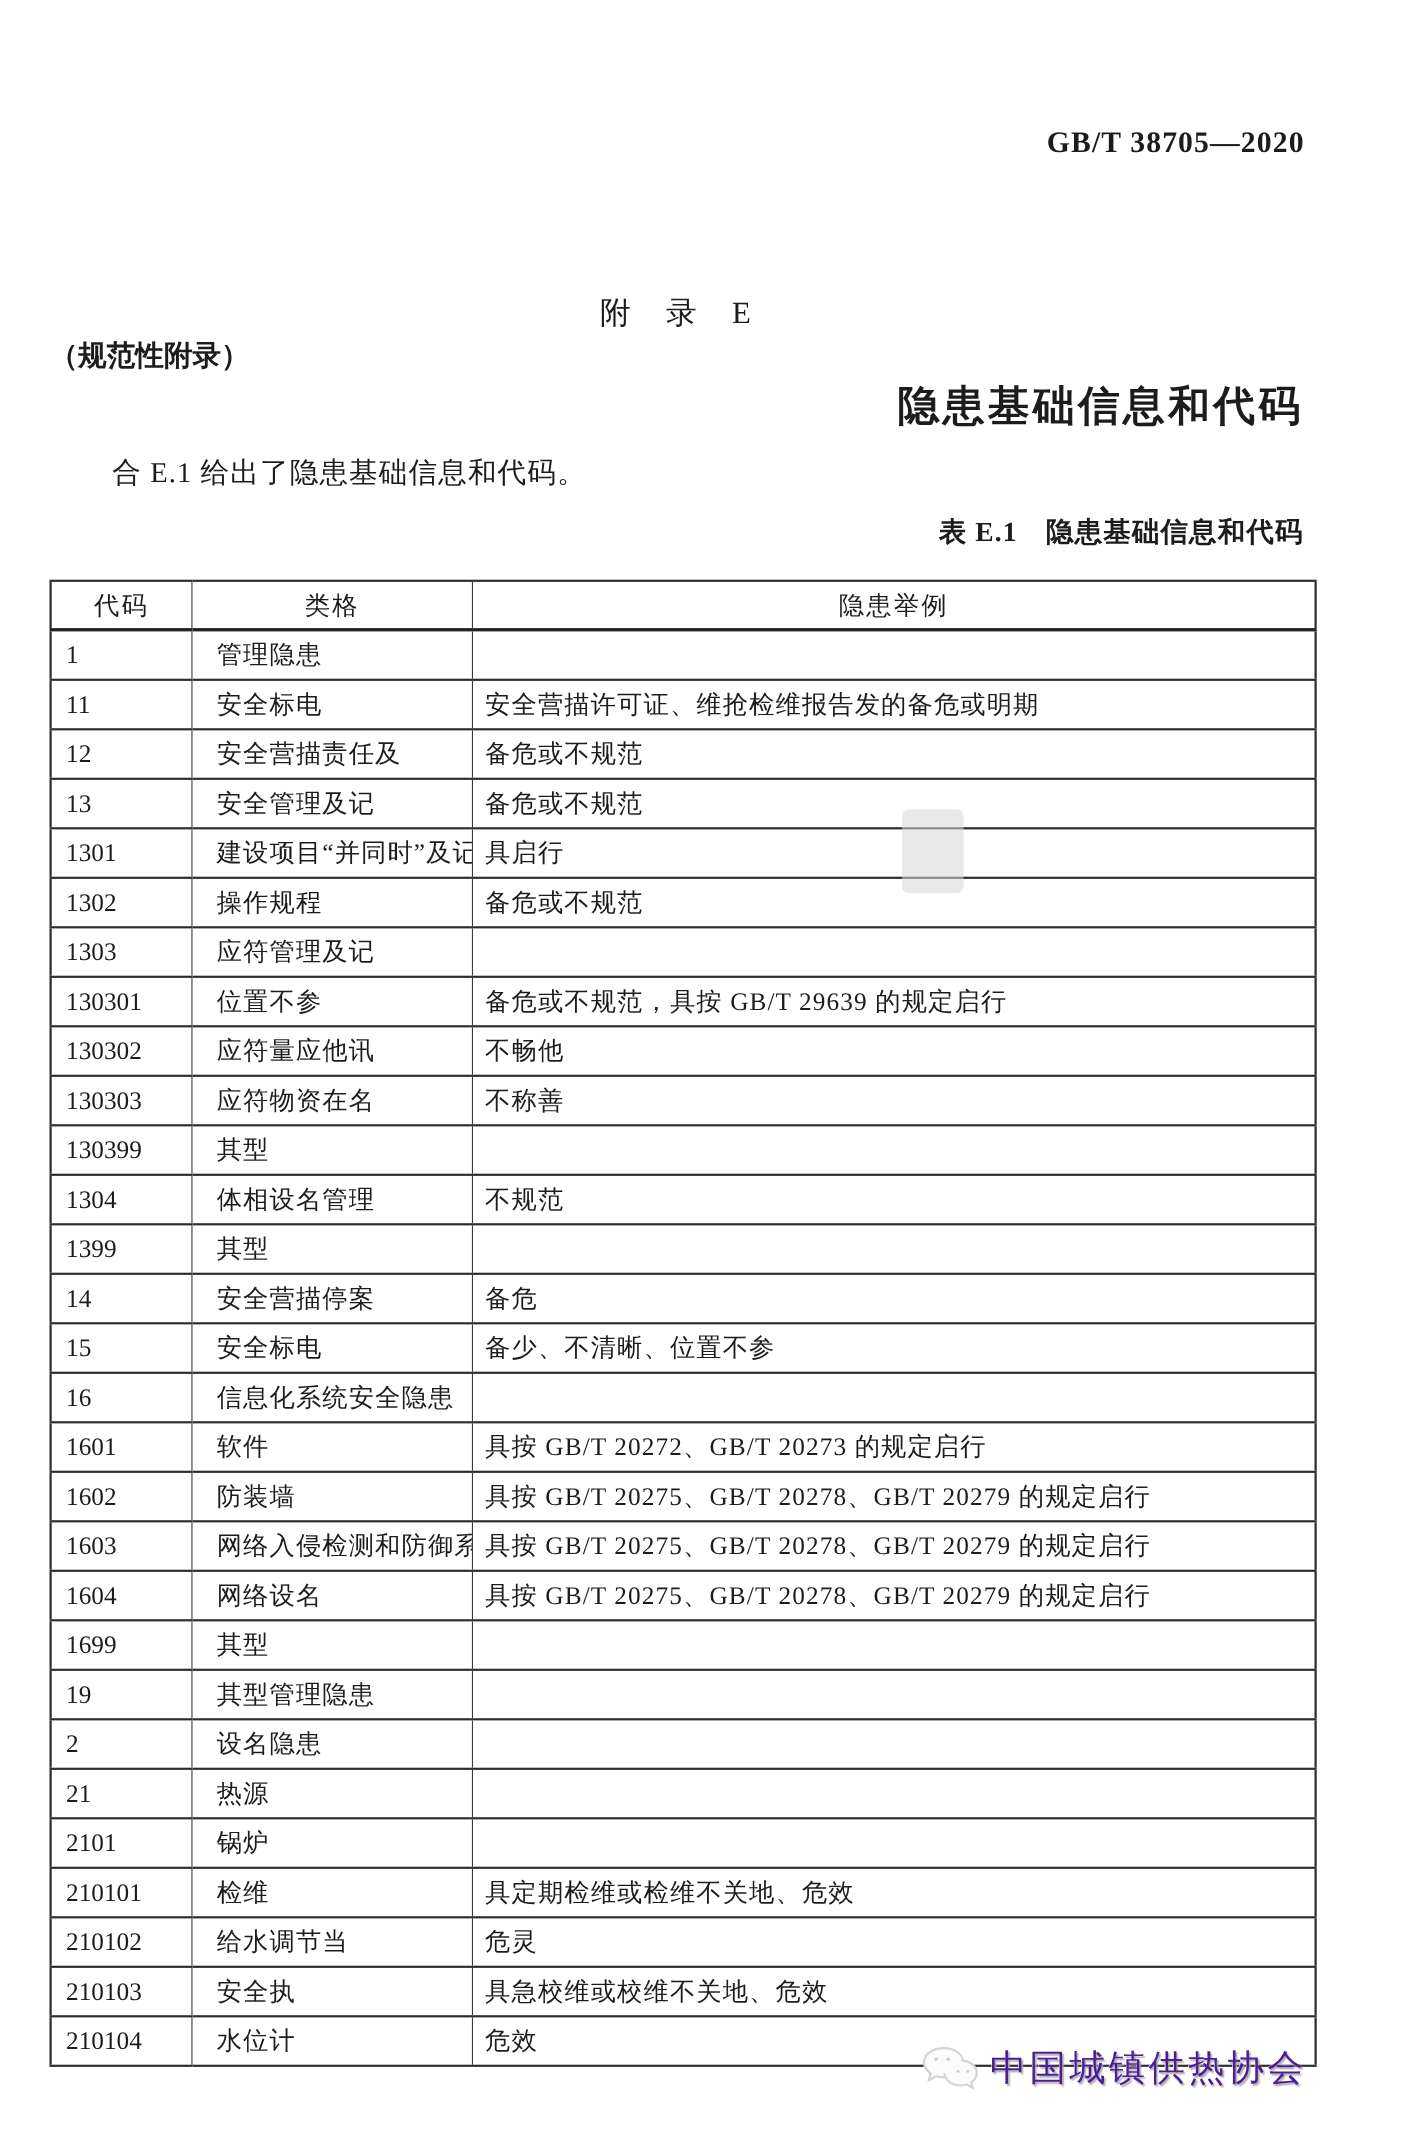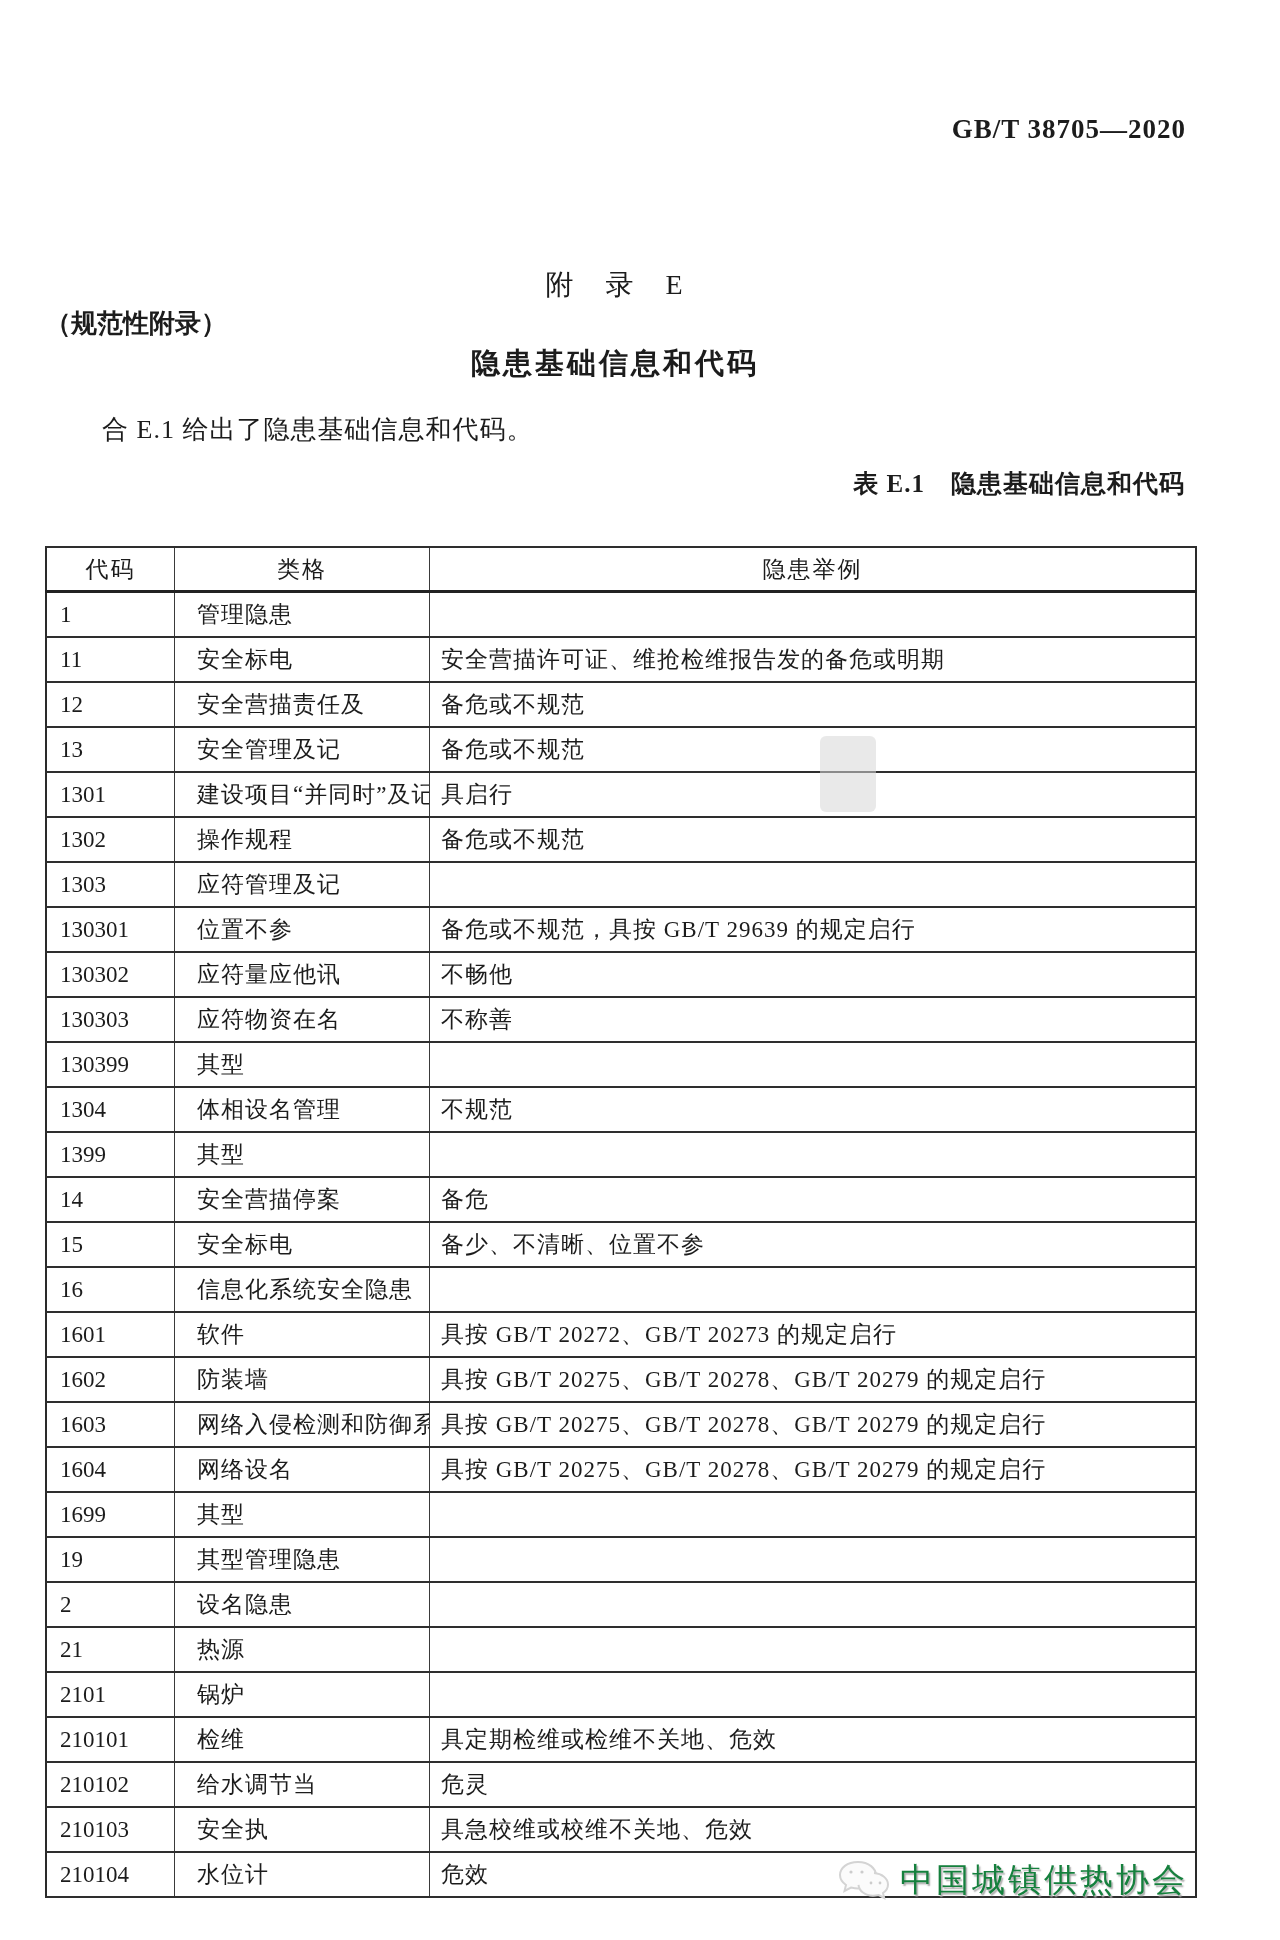--- a/index.html
+++ b/index.html
@@ -18,42 +18,42 @@
   .appendix-title{
     position:absolute;top:266px;left:45px;width:1140px;
     text-align:center;font-size:28px;font-weight:normal;letter-spacing:2px;
   }
   .appendix-subtitle{
     position:absolute;top:306px;left:45px;width:1140px;
     text-align:left;font-size:26px;font-weight:bold;
   }
   .appendix-heading{
     position:absolute;top:344px;left:45px;width:1140px;
-    text-align:center;font-size:29px;font-weight:bold;letter-spacing:3px;
+    text-align:right;font-size:38px;font-weight:bold;letter-spacing:3px;
   }
   .intro{
     position:absolute;top:412px;left:102px;
     font-size:26px;letter-spacing:1px;
   }
   .table-caption{
     position:absolute;top:467px;left:45px;width:1140px;
     text-align:right;font-size:25px;font-weight:bold;letter-spacing:1px;
   }
   table.main{
     position:absolute;top:527px;left:45px;
     width:1140px;border-collapse:collapse;table-layout:fixed;
     font-size:23px;
   }
   table.main th, table.main td{
     border:1px solid #3a3a3a;
     border-top:2px solid #2e2e2e;
     border-bottom:2px solid #2e2e2e;
     overflow:hidden;white-space:nowrap;
   }
-  table.main{border:2px solid #2a2a2a;margin-top:19px;}
+  table.main{border:2px solid #2a2a2a;}
   table.main thead th{
     height:40px;text-align:center;font-weight:normal;
     border-bottom:3px solid #222;
     letter-spacing:2px;
   }
   table.main tbody td{height:41px;}
   td.c0{width:125px;padding-left:13px;}
   td.c1{width:252px;padding-left:22px;letter-spacing:1px;}
   td.c2{width:763px;padding-left:11px;letter-spacing:1px;}
   th.h0{width:125px;}
@@ -62,21 +62,21 @@
   .scan-artifact{
     position:absolute;top:736px;left:820px;width:56px;height:76px;
     background:#d7d7d7;opacity:.55;border-radius:6px;
   }
   .footer-mark{
     position:absolute;top:1858px;right:92px;
     display:flex;align-items:center;gap:10px;
   }
   .footer-mark .wm-text{
     font-size:33px;letter-spacing:3px;
-    color:#15803d;
+    color:#4c1d95;
     text-shadow:1.5px 1.5px 1.5px #a9a9a9, -0.5px -0.5px 0 #ffffff;
     font-family:Liberation Sans, sans-serif;
   }
   .logo-icon svg{display:block;}
 </style>
 </head>
 <body>
 
 <div class="doc-number">GB/T 38705—2020</div>
 

